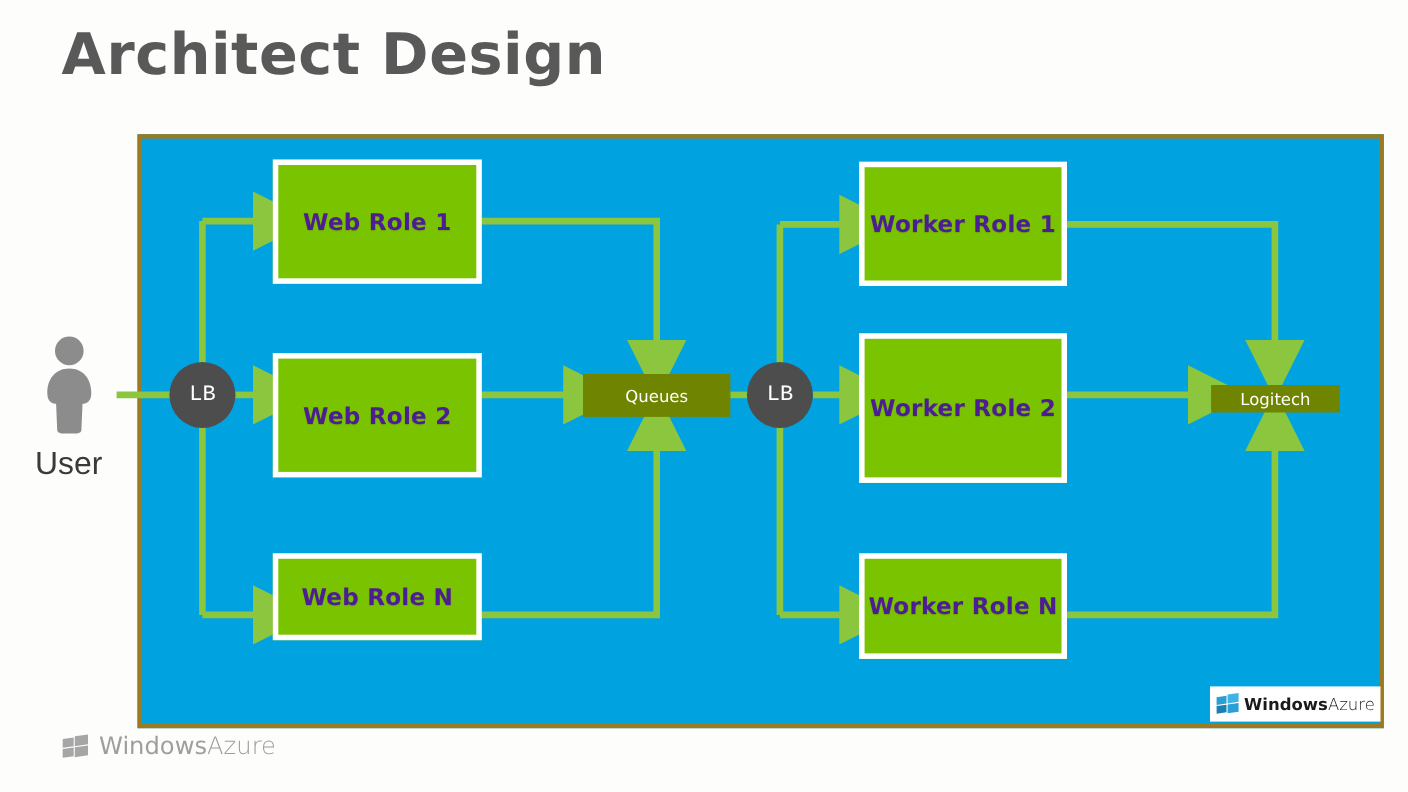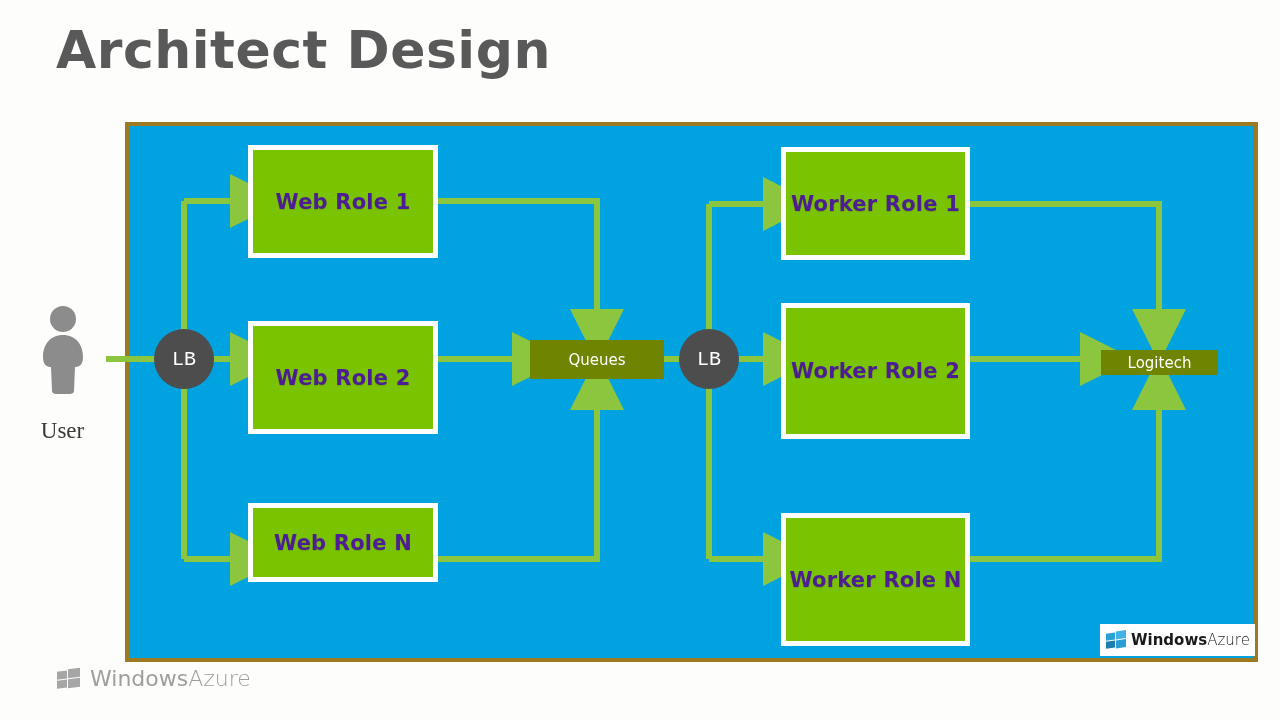--- a/index.html
+++ b/index.html
@@ -99,25 +99,25 @@
 
   
   #user-group {
     position: absolute;
     left: 10px;
     top: 305px;
     width: 105px;
     text-align: center;
   }
   #user-label {
-    font-size: 23px;
+    font-size: 29px;
     color: #3a3a3a;
     font-weight: 400;
-    font-family: Liberation Serif, serif;
-    margin-top: 19px;
+    font-family: Liberation Sans, sans-serif;
+    margin-top: 6px;
   }
 
   
   #azure-badge {
     position: absolute;
     left: 1100px;
     top: 624px;
     width: 155px;
     height: 32px;
     background: #ffffff;
@@ -222,21 +222,21 @@
 <div class="role-box" style="left:248px; top:503px; width:190px; height:79px;">
   <span>Web Role N</span>
 </div>
 
 <div class="role-box" style="left:781px; top:147px; width:189px; height:113px;">
   <span>Worker Role 1</span>
 </div>
 <div class="role-box" style="left:781px; top:303px; width:189px; height:136px;">
   <span>Worker Role 2</span>
 </div>
-<div class="role-box" style="left:781px; top:503px; width:189px; height:133px;margin-top:10px;">
+<div class="role-box" style="left:781px; top:503px; width:189px; height:96px;">
   <span>Worker Role N</span>
 </div>
 
 <div class="service-box" style="left:530px; top:340px; width:134px; height:39px;">
   <span>Queues</span>
 </div>
 <div class="service-box" style="left:1101px; top:340px; width:117px; height:25px;margin-top:10px;">
   <span>Logitech</span>
 </div>
 

